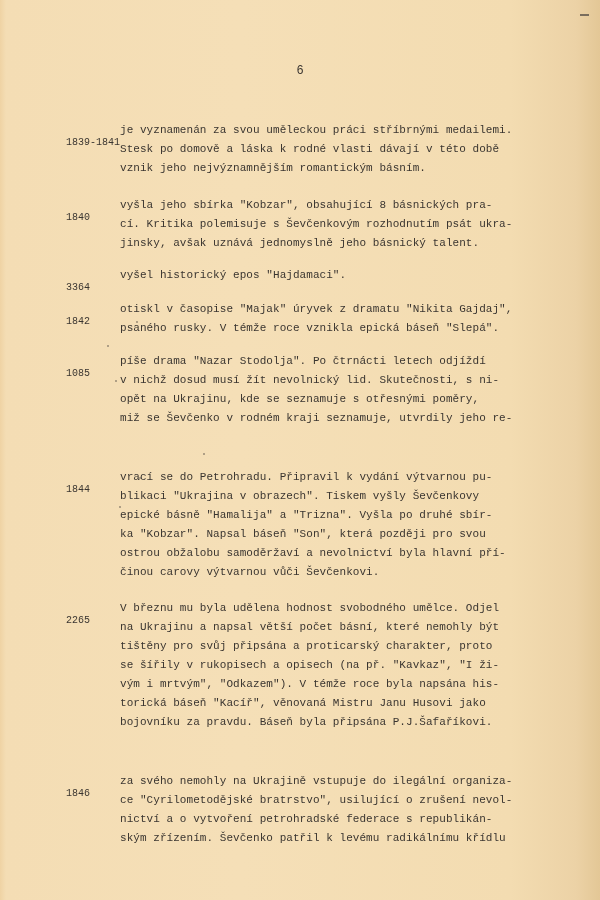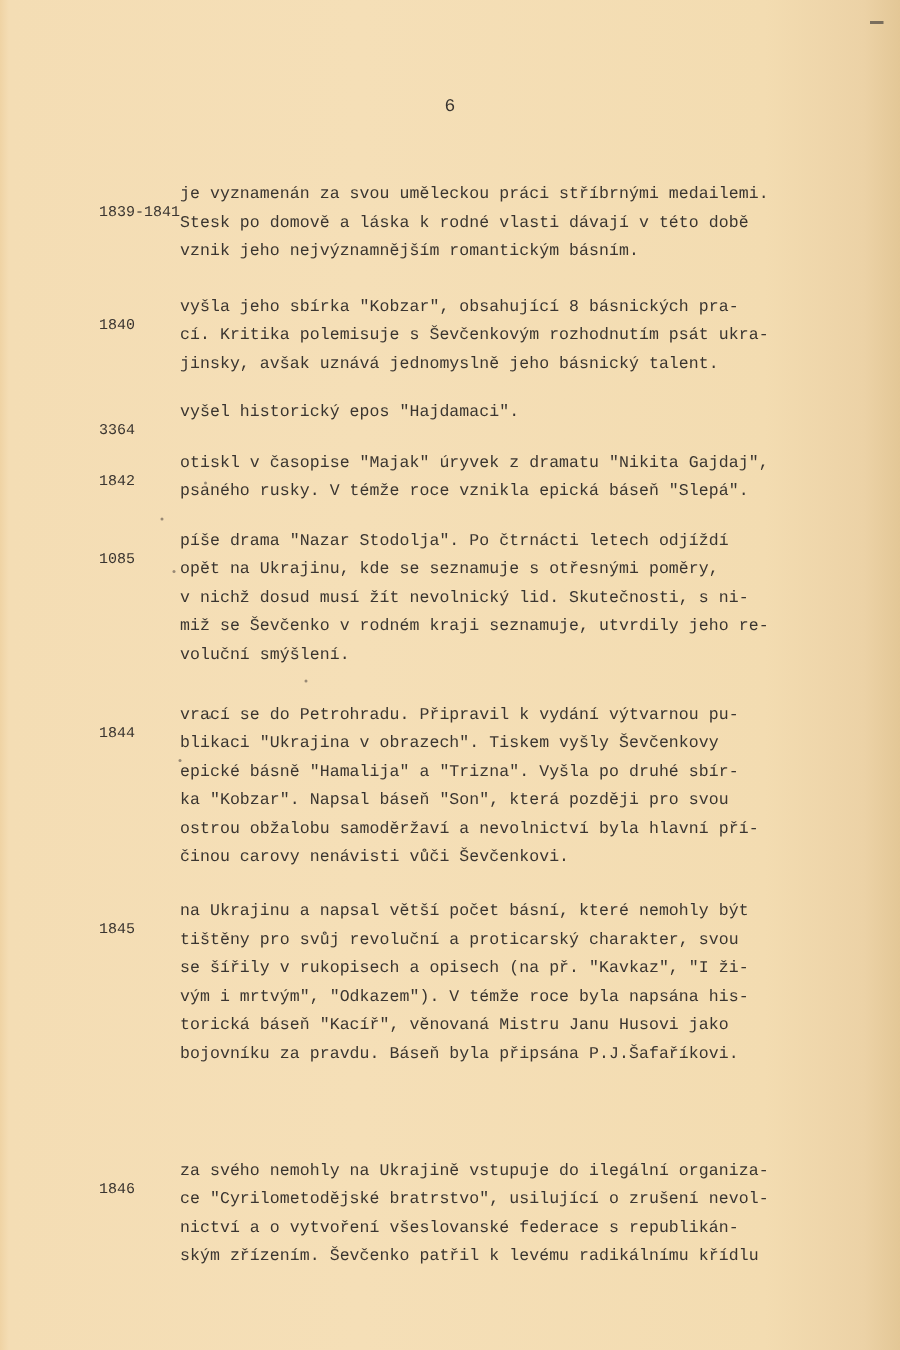--- a/index.html
+++ b/index.html
@@ -111,57 +111,57 @@
   <div class="lines">
     <div class="line">otiskl v časopise "Majak" úryvek z dramatu "Nikita Gajdaj",</div>
     <div class="line">psaného rusky. V témže roce vznikla epická báseň "Slepá".</div>
   </div>
 </div>
 
 <div class="entry" style="top:352px;">
   <div class="year">1085</div>
   <div class="lines">
     <div class="line">píše drama "Nazar Stodolja". Po čtrnácti letech odjíždí</div>
+    <div class="line">v nichž dosud musí žít nevolnický lid. Skutečnosti, s ni-</div>
     <div class="line">opět na Ukrajinu, kde se seznamuje s otřesnými poměry,</div>
-    <div class="line">v nichž dosud musí žít nevolnický lid. Skutečnosti, s ni-</div>
     <div class="line">miž se Ševčenko v rodném kraji seznamuje, utvrdily jeho re-</div>
-    <div class="line">voluční smýšlení.</div>
   </div>
 </div>
 
 <div class="entry" style="top:468px;">
   <div class="year">1844</div>
   <div class="lines">
     <div class="line">vrací se do Petrohradu. Připravil k vydání výtvarnou pu-</div>
     <div class="line">blikaci "Ukrajina v obrazech". Tiskem vyšly Ševčenkovy</div>
     <div class="line">epické básně "Hamalija" a "Trizna". Vyšla po druhé sbír-</div>
     <div class="line">ka "Kobzar". Napsal báseň "Son", která později pro svou</div>
     <div class="line">ostrou obžalobu samoděržaví a nevolnictví byla hlavní pří-</div>
-    <div class="line">činou carovy nenávisti vůči Ševčenkovi.</div>
+    <div class="line">činou carovy výtvarnou vůči Ševčenkovi.</div>
   </div>
 </div>
 
 <div class="entry" style="top:599px;">
-  <div class="year">1845</div>
+  <div class="year">2265</div>
   <div class="lines">
+    <div class="line">V březnu mu byla udělena hodnost svobodného umělce. Odjel</div>
     <div class="line">na Ukrajinu a napsal větší počet básní, které nemohly být</div>
-    <div class="line">tištěny pro svůj revoluční a proticarský charakter, svou</div>
+    <div class="line">tištěny pro svůj připsána a proticarský charakter, proto</div>
     <div class="line">se šířily v rukopisech a opisech (na př. "Kavkaz", "I ži-</div>
     <div class="line">vým i mrtvým", "Odkazem"). V témže roce byla napsána his-</div>
     <div class="line">torická báseň "Kacíř", věnovaná Mistru Janu Husovi jako</div>
     <div class="line">bojovníku za pravdu. Báseň byla připsána P.J.Šafaříkovi.</div>
   </div>
 </div>
 
 <div class="entry" style="top:772px;">
   <div class="year">1846</div>
   <div class="lines">
     <div class="line">za svého nemohly na Ukrajině vstupuje do ilegální organiza-</div>
     <div class="line">ce "Cyrilometodějské bratrstvo", usilující o zrušení nevol-</div>
-    <div class="line">nictví a o vytvoření všeslovanské federace s republikán-</div>
+    <div class="line">nictví a o vytvoření petrohradské federace s republikán-</div>
     <div class="line">ským zřízením. Ševčenko patřil k levému radikálnímu křídlu</div>
   </div>
 </div>
 
 <div class="speck" style="left:107px;top:345px;"></div>
 <div class="speck" style="left:115px;top:380px;"></div>
 <div class="speck" style="left:139px;top:477px;"></div>
 <div class="speck" style="left:119px;top:506px;"></div>
 <div class="speck" style="left:136px;top:321px;"></div>
 <div class="speck" style="left:203px;top:453px;"></div>

